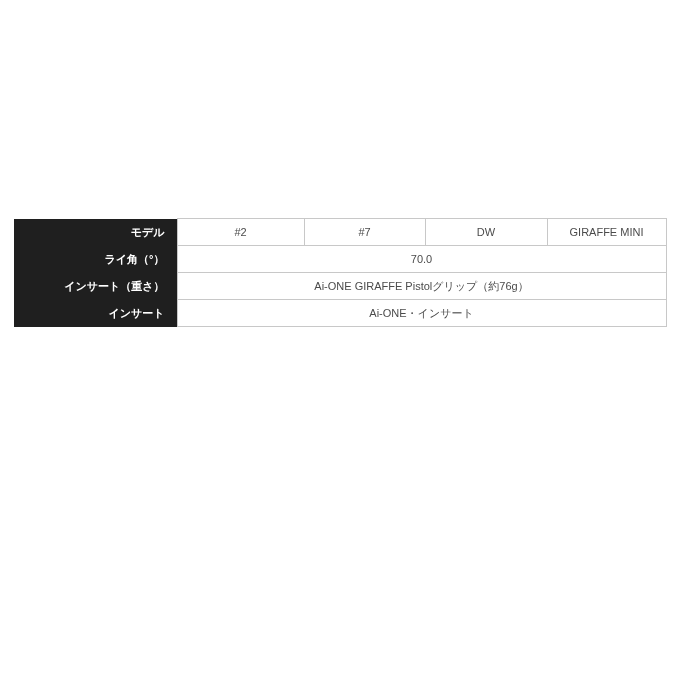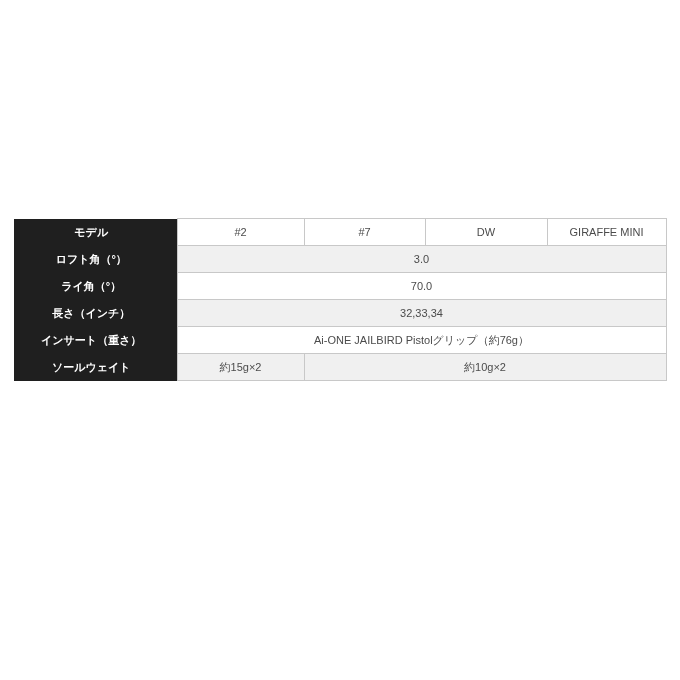--- a/index.html
+++ b/index.html
@@ -23,20 +23,21 @@
     top: 218px;
     width: 652px;
     border-collapse: collapse;
     table-layout: fixed;
     font-size: 11px;
   }
   table.spec th.lbl {
     background: #1f1f1f;
     color: #ffffff;
     font-weight: bold;
+    text-align: right;
     padding: 0 12px 0 4px;
     border: none;
     height: 26px;
     white-space: nowrap;
   }
   table.spec td {
     border: 1px solid #c8c8c8;
     background: #ffffff;
     color: #4b4b4b;
     text-align: center;
@@ -65,42 +66,33 @@
 
     <tbody>
         <tr>
       <th class="lbl">モデル</th>
       <td>#2</td>
       <td>#7</td>
       <td>DW</td>
       <td>GIRAFFE MINI</td>
     </tr>
 
-    <tr class="alt">
-      <th class="lbl">ロフト角（°）</th>
-      <td colspan="4">3.0</td>
-    </tr>
 
     <tr>
       <th class="lbl">ライ角（°）</th>
       <td colspan="4">70.0</td>
     </tr>
 
-    <tr class="alt">
-      <th class="lbl">長さ（インチ）</th>
-      <td colspan="4">32,33,34</td>
-    </tr>
 
     <tr>
       <th class="lbl">インサート（重さ）</th>
-      <td colspan="4">Ai-ONE JAILBIRD Pistolグリップ（約76g）</td>
+      <td colspan="4">Ai-ONE GIRAFFE Pistolグリップ（約76g）</td>
     </tr>
 
 
+    <tr>
+      <th class="lbl">インサート</th>
+      <td colspan="4">Ai-ONE・インサート</td>
+    </tr>
 
-    <tr class="alt">
-      <th class="lbl">ソールウェイト</th>
-      <td>約15g×2</td>
-      <td colspan="3">約10g×2</td>
-    </tr>
   </tbody>
     </table>
 </div>
 
 </body></html>

